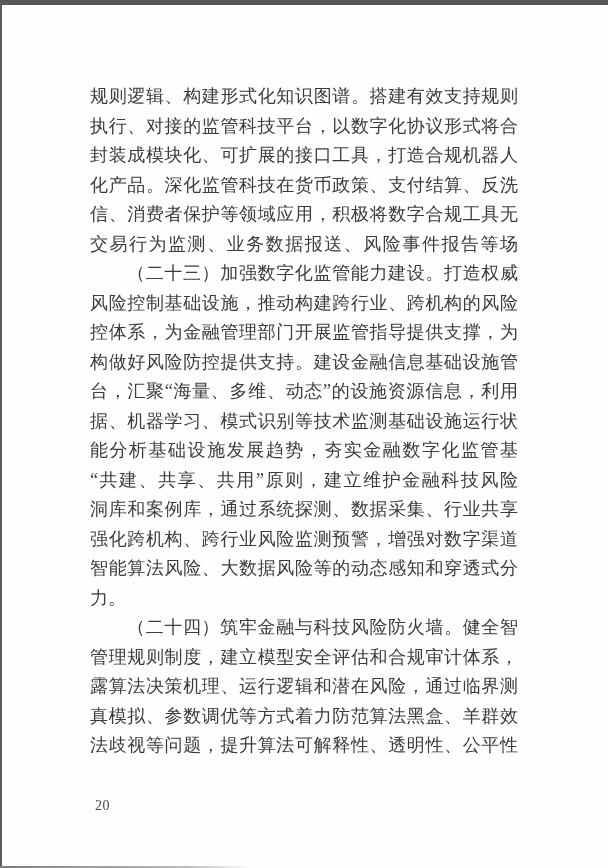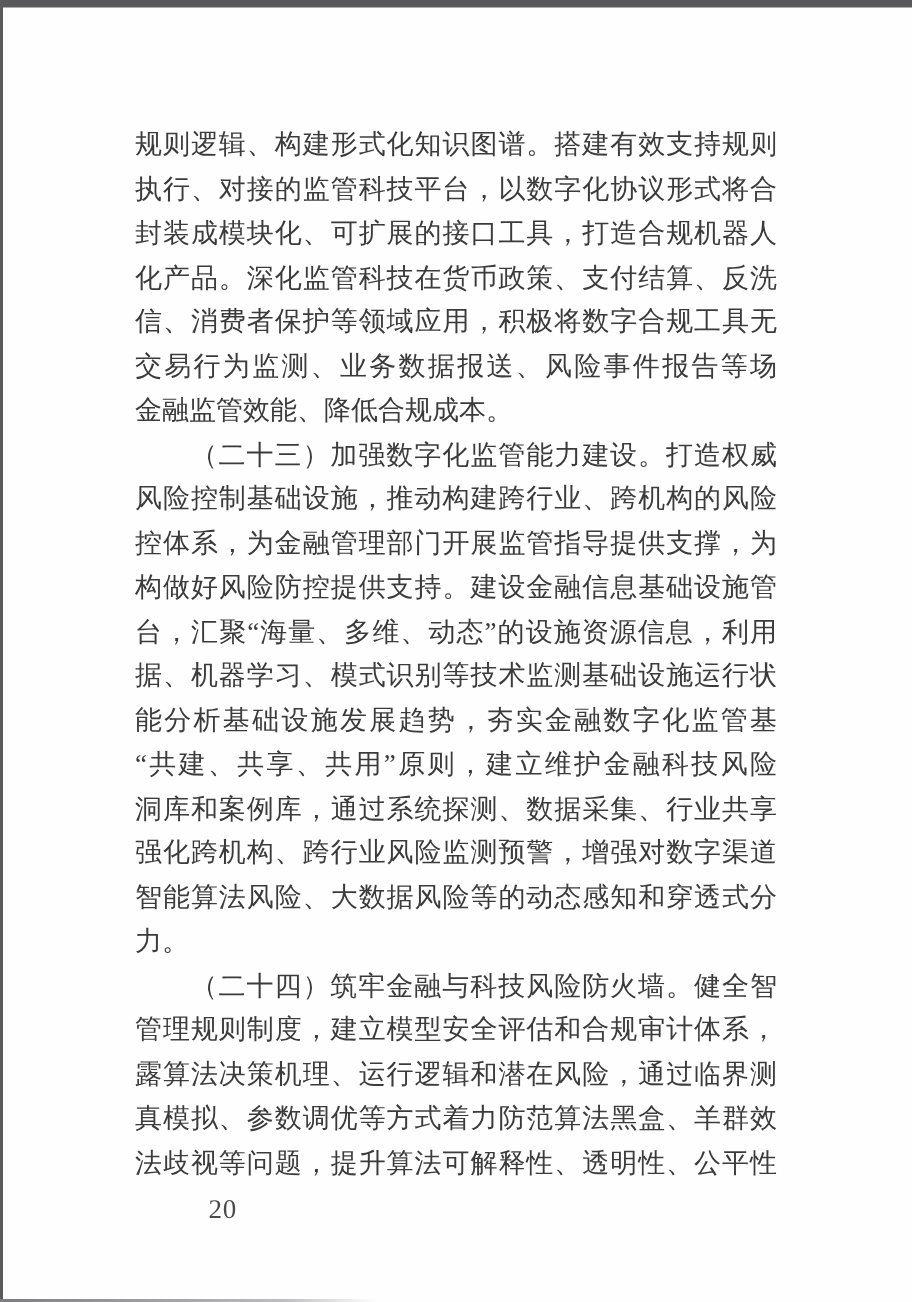--- a/index.html
+++ b/index.html
@@ -52,43 +52,41 @@
   .line.indent {
     padding-left: 37px;
   }
   .line.end {
     text-align-last: left;
   }
   .page-number {
     position: absolute;
     left: 95px;
     top: 798px;
-    font-size: 18px;
+    font-size: 14px;
     line-height: 16px;
     color: #4a4a4a;
     letter-spacing: 0.5px;
-    margin-left: 44px;
   }
 </style>
 </head>
 <body>
 
 <div class="page">
   <div class="frame-top"></div>
   <div class="frame-left"></div>
   <div class="frame-bottom"></div>
 
   <div class="text-block">
     <div class="line">规则逻辑、构建形式化知识图谱。搭建有效支持规则识读、</div>
     <div class="line">执行、对接的监管科技平台，以数字化协议形式将合规要求</div>
     <div class="line">封装成模块化、可扩展的接口工具，打造合规机器人等专业</div>
     <div class="line">化产品。深化监管科技在货币政策、支付结算、反洗钱、征</div>
     <div class="line">信、消费者保护等领域应用，积极将数字合规工具无缝嵌入</div>
     <div class="line">交易行为监测、业务数据报送、风险事件报告等场景，提升</div>
-    <div class="line end">金融监管效能、降低合规成本。</div>
     <div class="line indent">（二十三）加强数字化监管能力建设。打造权威专业化</div>
     <div class="line">风险控制基础设施，推动构建跨行业、跨机构的风险联防联</div>
     <div class="line">控体系，为金融管理部门开展监管指导提供支撑，为金融机</div>
     <div class="line">构做好风险防控提供支持。建设金融信息基础设施管理平</div>
     <div class="line">台，汇聚“海量、多维、动态”的设施资源信息，利用大数</div>
     <div class="line">据、机器学习、模式识别等技术监测基础设施运行状况、智</div>
     <div class="line">能分析基础设施发展趋势，夯实金融数字化监管基础。按照</div>
     <div class="line">“共建、共享、共用”原则，建立维护金融科技风险库、漏</div>
     <div class="line">洞库和案例库，通过系统探测、数据采集、行业共享等方式</div>
     <div class="line">强化跨机构、跨行业风险监测预警，增强对数字渠道风险、</div>

